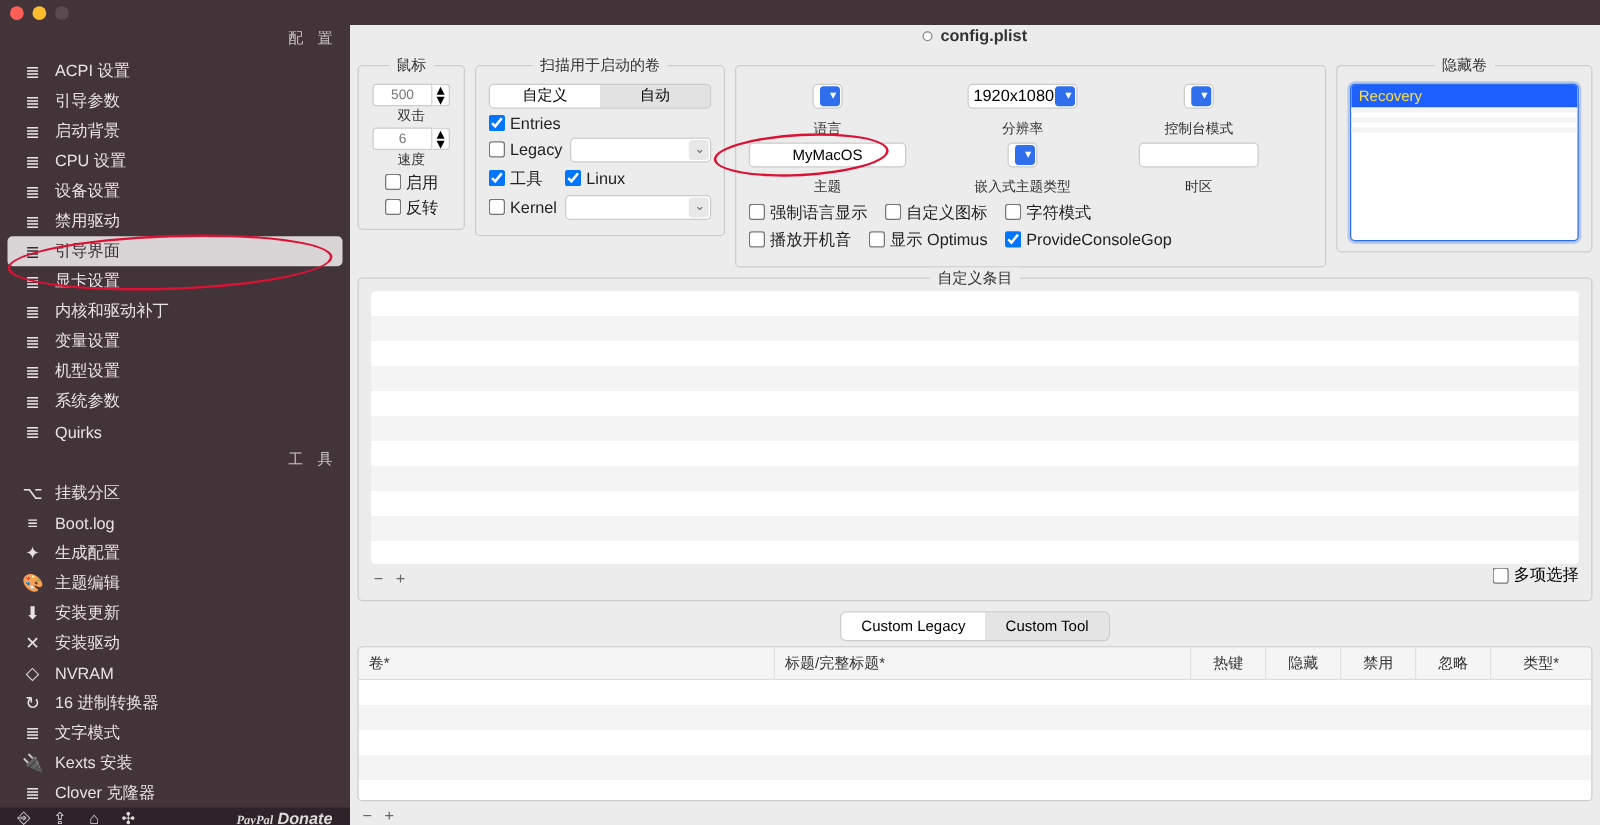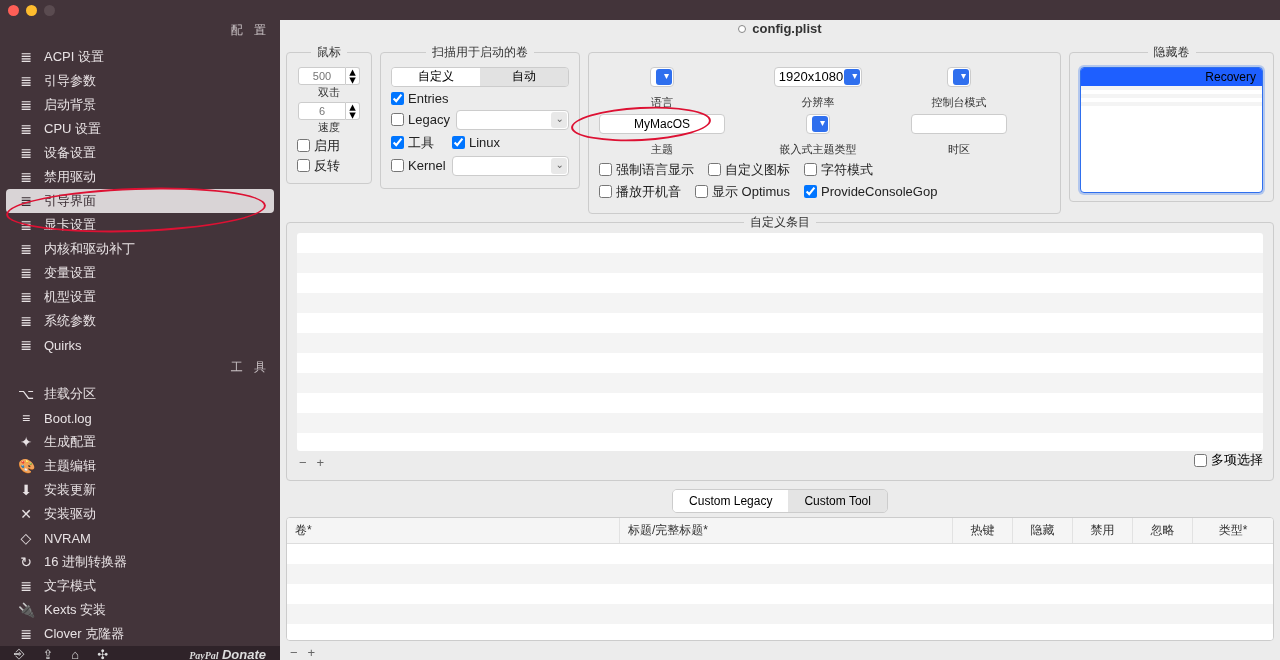--- a/index.html
+++ b/index.html
@@ -21,21 +21,21 @@
 .sb-tools-header { text-align: right; padding: 2px 10px 6px; font-size: 12px; letter-spacing: 4px; opacity: 0.8; }
 .highlight1 { position: absolute; border: 2px solid #d13; border-radius: 50% / 50%; width: 260px; height: 44px; left: 6px; top: 168px; pointer-events: none; transform: rotate(-2deg); }
 .sidebar-bottom { margin-top: auto; height: 28px; background: #2f2329; display: flex; align-items: center; gap: 18px; padding: 0 14px; color: #ddd; }
 .sidebar-bottom .donate { margin-left: auto; font-weight: bold; font-style: italic; font-size: 12px; }
 .content { flex: 1; display: flex; flex-direction: column; background: #ececec; min-width: 0; }
 .content-title { height: 22px; display: flex; align-items: center; justify-content: center; gap: 6px; font-size: 13px; font-weight: 600; color: #333; }
 .content-title .dot { width: 8px; height: 8px; border-radius: 50%; background: #fff; border: 1px solid #888; }
 .toprow { display: flex; gap: 8px; padding: 4px 6px; align-items: flex-start; }
 .group { background: #ececec; border: 1px solid #ccc; border-radius: 4px; padding: 14px 10px 8px; position: relative; margin-top: 10px; }
 .group-title { position: absolute; top: -9px; left: 50%; transform: translateX(-50%); background: #ececec; padding: 0 6px; font-size: 12px; color: #333; white-space: nowrap; }
-.g-mouse { width: 86px; display:flex; flex-direction:column; gap:2px; }
+.g-mouse { width: 86px; display:flex; flex-direction:column; align-items:center; gap:2px; }
 .g-scan { width: 200px; }
 .g-center { flex: 1; min-width: 390px; }
 .g-hidden { width: 205px; }
 .stepper { display: flex; flex-direction: column; align-items: center; }
 .stepper-row { display: flex; }
 .stepper input { width: 48px; height: 18px; text-align: center; border: 1px solid #ccc; border-radius: 3px 0 0 3px; font-size: 11px; color: #888; }
 .stepper .arrows { width: 14px; height: 18px; display: flex; flex-direction: column; border: 1px solid #ccc; border-left: none; border-radius: 0 3px 3px 0; background: #fff; font-size: 7px; line-height: 8px; text-align: center; }
 .sublabel { font-size: 11px; color: #333; text-align: center; }
 .chk { display: flex; align-items: center; gap: 4px; font-size: 12px; color: #222; }
 .chk input { width: 13px; height: 13px; margin:0; }
@@ -46,21 +46,21 @@
 .combo { height: 20px; border: 1px solid #ccc; border-radius: 4px; background: #fff; display: flex; align-items: center; padding: 0 18px 0 4px; font-size: 12px; position: relative; }
 .combo::after { content: ""; position: absolute; right: 1px; top: 1px; bottom: 1px; width: 16px; background: #2f6fee; border-radius: 3px; }
 .combo::before { content: "▾"; position: absolute; right: 4px; top: 2px; color: #fff; font-size: 10px; z-index: 2; }
 .combo.plain::after { background: #e8e8e8; }
 .combo.plain::before { content:"⌄"; color: #666; }
 .tf { height: 20px; border: 1px solid #ccc; border-radius: 4px; background: #fff; padding: 0 18px; font-size: 12px; text-align: center; width: 100%; }
 .row { display: flex; align-items: center; gap: 6px; margin-bottom: 4px; }
 .col { display: flex; flex-direction: column; align-items: center; gap: 8px; }
 .listbox { background: #fff; border: 1px solid #2f6fee; border-radius: 4px; height: 126px; overflow: auto; box-shadow: 0 0 0 2px rgba(47,111,238,.3); }
 .listbox .lr { padding: 2px 6px; font-size: 12px; }
-.listbox .lr.sel { background: #1e5fff; color: #000000; text-align: right; }
+.listbox .lr.sel { background: #1e5fff; color: #fde047; }
 .listbox .lr.alt { background: #f4f4f4; }
 .section { margin: 4px 6px; border: 1px solid #ccc; border-radius: 4px; position: relative; padding: 10px; }
 .customentries { height: 218px; background: #fff; border-radius: 3px; }
 .plusminus { display: flex; gap: 10px; color: #666; font-size: 14px; padding: 4px 2px 0; }
 .multi { display: flex; align-items: center; gap: 4px; font-size: 12px; justify-content: center; }
 .tabs { display: flex; justify-content: center; margin-top: 4px; }
 .tabs .seg2 { display: flex; border: 1px solid #ccc; border-radius: 5px; overflow: hidden; }
 .tabs button { border: none; background: #fff; padding: 4px 16px; font-size: 12px; cursor: pointer; }
 .tabs button.inactive { background: #e4e4e4; }
 .table { margin: 4px 6px 0; border: 1px solid #ccc; border-radius: 4px; background: #fff; height: 152px; display: flex; flex-direction: column; overflow:hidden; }

